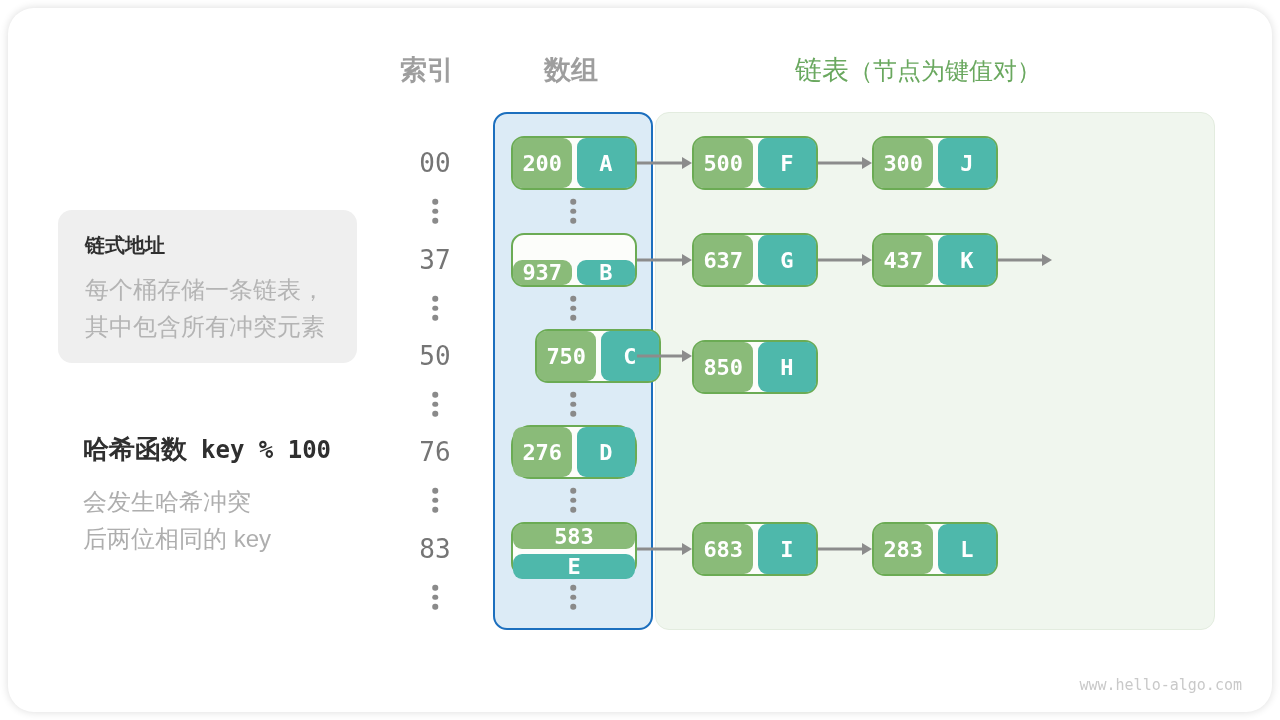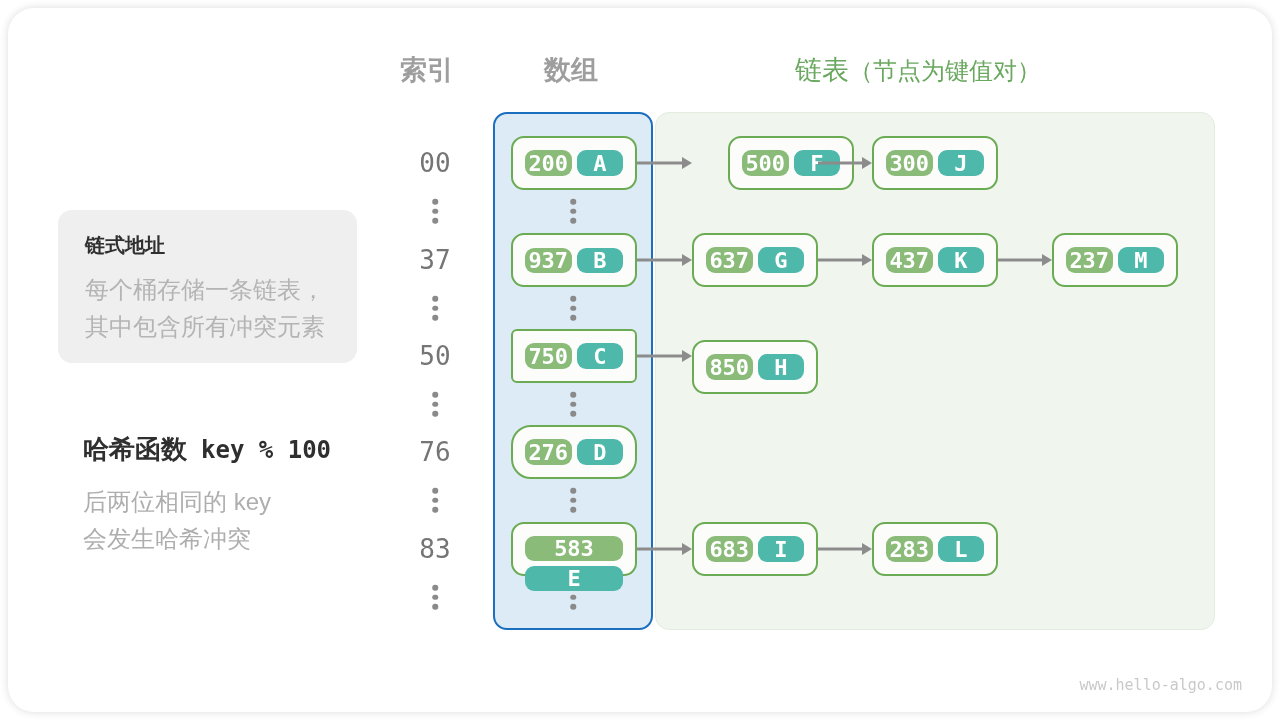--- a/index.html
+++ b/index.html
@@ -65,21 +65,21 @@
   
   .node {
     position: absolute;
     width: 126px; height: 54px;
     background: #fcfdfa;
     border: 2px solid #6bab54;
     border-radius: 13px;
     display: flex;
     align-items: stretch;
     gap: 5px;
-    padding: 12px;
+    padding: 0;
   }
   .node .cell {
     flex: 1 1 0;
     border-radius: 9px;
     display: flex;
     align-items: center;
     justify-content: center;
     font-family: "DejaVu Sans Mono", monospace;
     font-weight: bold;
     font-size: 22px;
@@ -192,21 +192,21 @@
       </div>
       <div class="dots" style="left: 573px; top: 211px;">
         <div class="dot"></div>
         <div class="dot"></div>
         <div class="dot"></div>
       </div>
       <div class="node" style="left: 511px; top: 136px;">
         <div class="cell key">200</div>
         <div class="cell val">A</div>
       </div>
-      <div class="node" style="left: 728px; top: 136px;">
+      <div class="node" style="left: 692px; top: 136px;">
         <div class="cell key">500</div>
         <div class="cell val">F</div>
       </div>
       <svg class="arrow-svg" width="55" height="14" style="left: 637px; top: 156px;">
         <line x1="0" y1="7" x2="46" y2="7" stroke="#8c8c8c" stroke-width="3.2"></line>
         <polygon points="45,1 55,7 45,13" fill="#8c8c8c"></polygon>
       </svg>
       <div class="node" style="left: 872px; top: 136px;">
         <div class="cell key">300</div>
         <div class="cell val">J</div>
@@ -239,40 +239,36 @@
         <polygon points="45,1 55,7 45,13" fill="#8c8c8c"></polygon>
       </svg>
       <div class="node" style="left: 872px; top: 233px;">
         <div class="cell key">437</div>
         <div class="cell val">K</div>
       </div>
       <svg class="arrow-svg" width="54" height="14" style="left: 818px; top: 253px;">
         <line x1="0" y1="7" x2="45" y2="7" stroke="#8c8c8c" stroke-width="3.2"></line>
         <polygon points="44,1 54,7 44,13" fill="#8c8c8c"></polygon>
       </svg>
-      <div class="node" style="left: 1052px; top: 233px;">
-        <div class="cell key">237</div>
-        <div class="cell val">M</div>
-      </div>
       <svg class="arrow-svg" width="54" height="14" style="left: 998px; top: 253px;">
         <line x1="0" y1="7" x2="45" y2="7" stroke="#8c8c8c" stroke-width="3.2"></line>
         <polygon points="44,1 54,7 44,13" fill="#8c8c8c"></polygon>
       </svg>
       <div class="index-label" style="left: 435px; top: 356px;">50</div>
       <div class="dots" style="left: 435px; top: 404px;">
         <div class="dot"></div>
         <div class="dot"></div>
         <div class="dot"></div>
       </div>
       <div class="dots" style="left: 573px; top: 404px;">
         <div class="dot"></div>
         <div class="dot"></div>
         <div class="dot"></div>
       </div>
-      <div class="node" style="left: 511px; top: 329px; border-radius: 6px;">
+      <div class="node" style="left: 535px; top: 329px;">
         <div class="cell key">750</div>
         <div class="cell val">C</div>
       </div>
       <div class="node" style="left: 692px; top: 329px; margin-top: 11px;">
         <div class="cell key">850</div>
         <div class="cell val">H</div>
       </div>
       <svg class="arrow-svg" width="55" height="14" style="left: 637px; top: 349px;">
         <line x1="0" y1="7" x2="46" y2="7" stroke="#8c8c8c" stroke-width="3.2"></line>
         <polygon points="45,1 55,7 45,13" fill="#8c8c8c"></polygon>
@@ -328,18 +324,18 @@
   <div class="info-box">
     <div class="title">链式地址</div>
     <div class="body-line">每个桶存储一条链表，</div>
     <div class="body-line">其中包含所有冲突元素</div>
   </div>
 
   <div class="hash-note">
     <div class="title-line">
       <span class="title-cn">哈希函数</span><span class="title-code">key % 100</span>
     </div>
+    <div class="body-line">会发生哈希冲突</div>
     <div class="body-line">后两位相同的 key</div>
-    <div class="body-line">会发生哈希冲突</div>
   </div>
 
   <div class="watermark">www.hello-algo.com</div>
 </div>
 
 </body></html>

